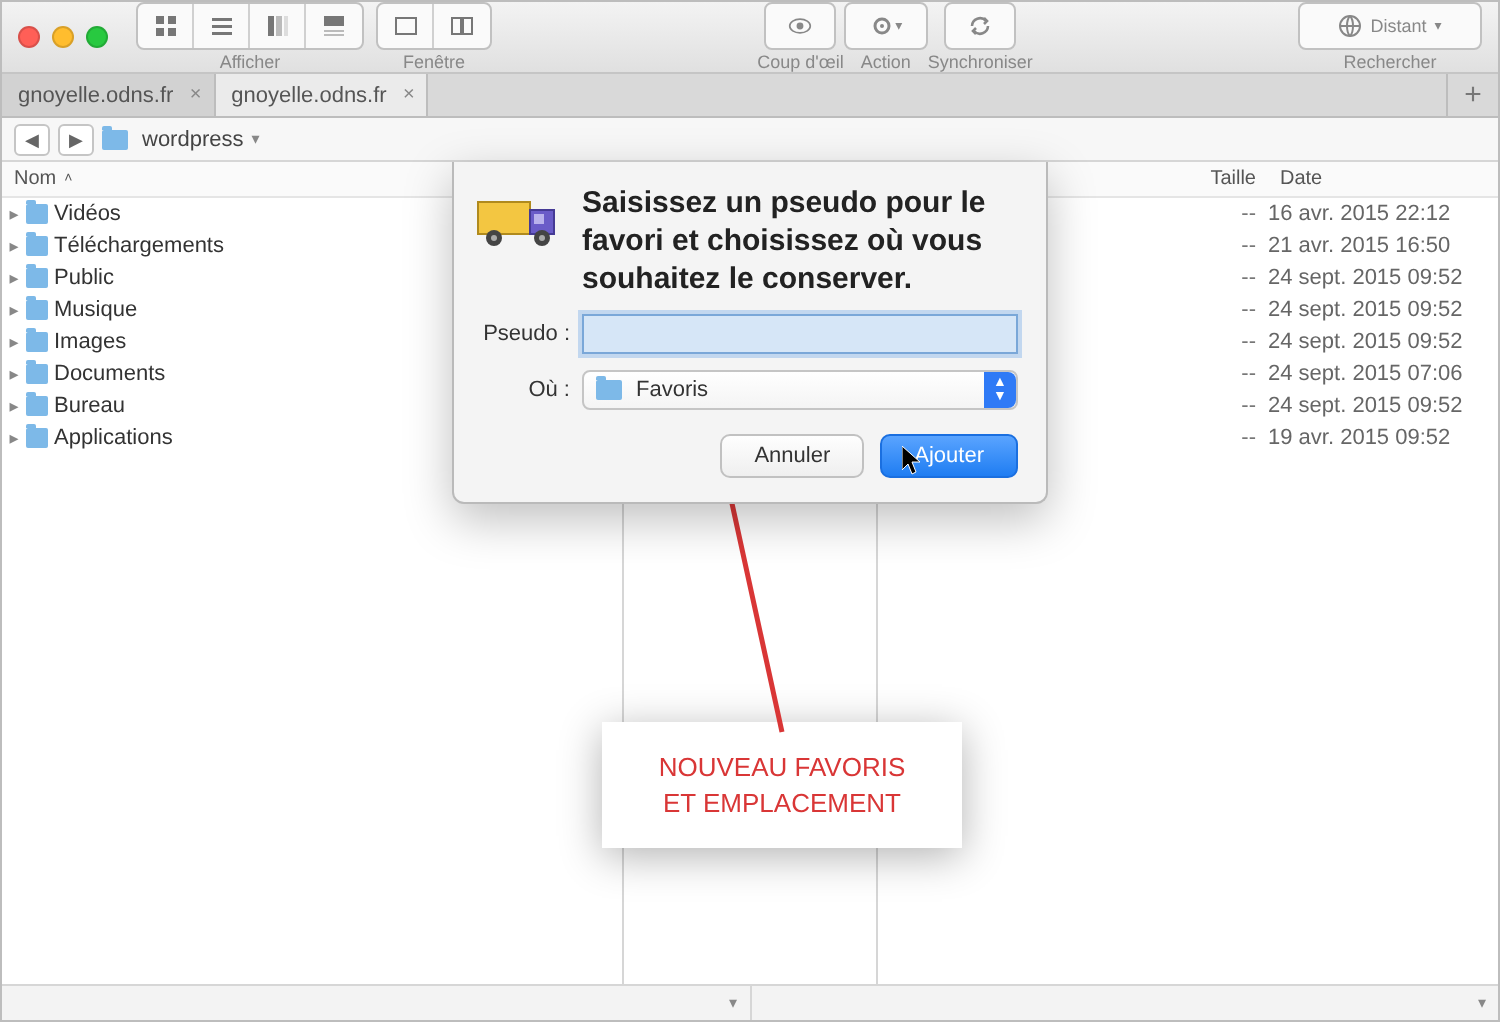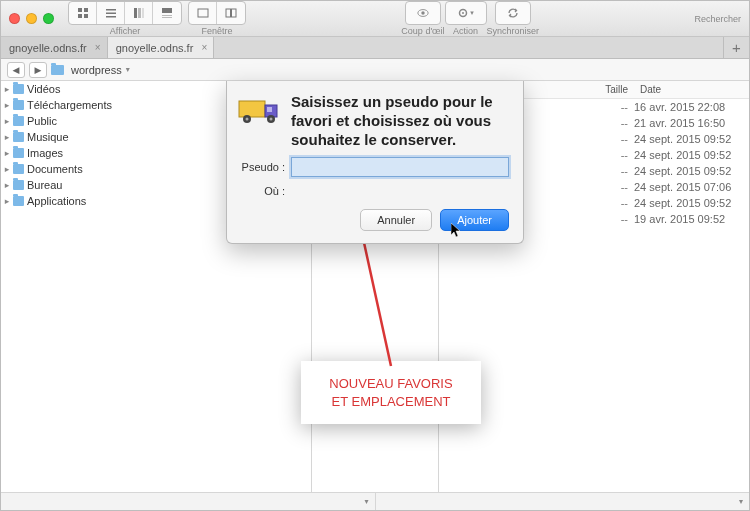--- a/index.html
+++ b/index.html
@@ -175,20 +175,30 @@
               </svg>
             </div>
           </div>
         <div class="tb-label">Synchroniser</div>
       </div>
     </div>
 
     <div class="tb-spacer"></div>
 
     <div class="seg">
+      <div class="tb-group">
+          <div class="tb-btn" style="width:90px;gap:4px">
+            <svg class="svg-ic" viewBox="0 0 12 12">
+              <circle cx="6" cy="6" r="5" fill="none" stroke="#888"></circle>
+              <path d="M1 6h10M6 1c2 2 2 8 0 10M6 1c-2 2-2 8 0 10" fill="none" stroke="#888"></path>
+            </svg>
+            <span class="seglabel">Distant</span>
+            <span style="font-size:7px;color:#888">▾</span>
+          </div>
+        </div>
       <div class="tb-label">Rechercher</div>
     </div>
   </div>
 
   <div class="tabbar">
     <div class="tab">
       <span class="x">×</span>
       <span>gnoyelle.odns.fr</span>
     </div>
     <div class="tab active">
@@ -203,20 +213,26 @@
     <div class="nav-arrow">◀</div>
     <div class="nav-arrow">▶</div>
     <span class="folder-ic"></span>
     <span>wordpress</span>
     <span style="font-size:8px;color:#888">▾</span>
   </div>
 
   <div class="content">
 
     <div class="pane left">
+      <div class="list-header">
+        <div class="col-name">
+            <span>Nom</span>
+            <span style="font-size:7px;margin-left:2px">˄</span>
+          </div>
+      </div>
       <div class="list" id="left-list">
           <div class="row">
             <span class="dis">▸</span>
             <span class="ic">
               <span class="folder-ic"></span>
             </span>
             <span class="nm">Vidéos</span>
           </div>
           <div class="row">
             <span class="dis">▸</span>
@@ -335,20 +351,28 @@
             </svg>
         </div>
         <div class="sheet-text">Saisissez un pseudo pour le favori et choisissez où vous souhaitez le conserver.</div>
       </div>
       <div class="form-row">
         <label>Pseudo :</label>
         <input class="pseudo-input" style="">
       </div>
       <div class="form-row">
         <label>Où :</label>
+        <div class="select">
+          <span class="folder-ic"></span>
+          <span>Favoris</span>
+          <div class="arrows">
+              <span>▲</span>
+              <span>▼</span>
+            </div>
+        </div>
       </div>
       <div class="btnrow">
         <div class="btn">
             <span>Annuler</span>
           </div>
         <div class="btn primary">
             <span>Ajouter</span>
           </div>
       </div>
     </div>
@@ -382,21 +406,21 @@
       </div>
     <div class="mid">
         <span></span>
         <span style="font-size:8px;color:#888">▾</span>
       </div>
   </div>
 
 <div style="position: absolute; right: 0px; top: 98px; width: 165px; font-size: 11px;">
       <div class="row">
         <span class="sz">--</span>
-        <span class="dt">16 avr. 2015 22:08</span>
+        <span class="dt">16 avr. 2015 22:12</span>
       </div>
       <div class="row">
         <span class="sz">--</span>
         <span class="dt">21 avr. 2015 16:50</span>
       </div>
       <div class="row">
         <span class="sz">--</span>
         <span class="dt">24 sept. 2015 09:52</span>
       </div>
       <div class="row">

